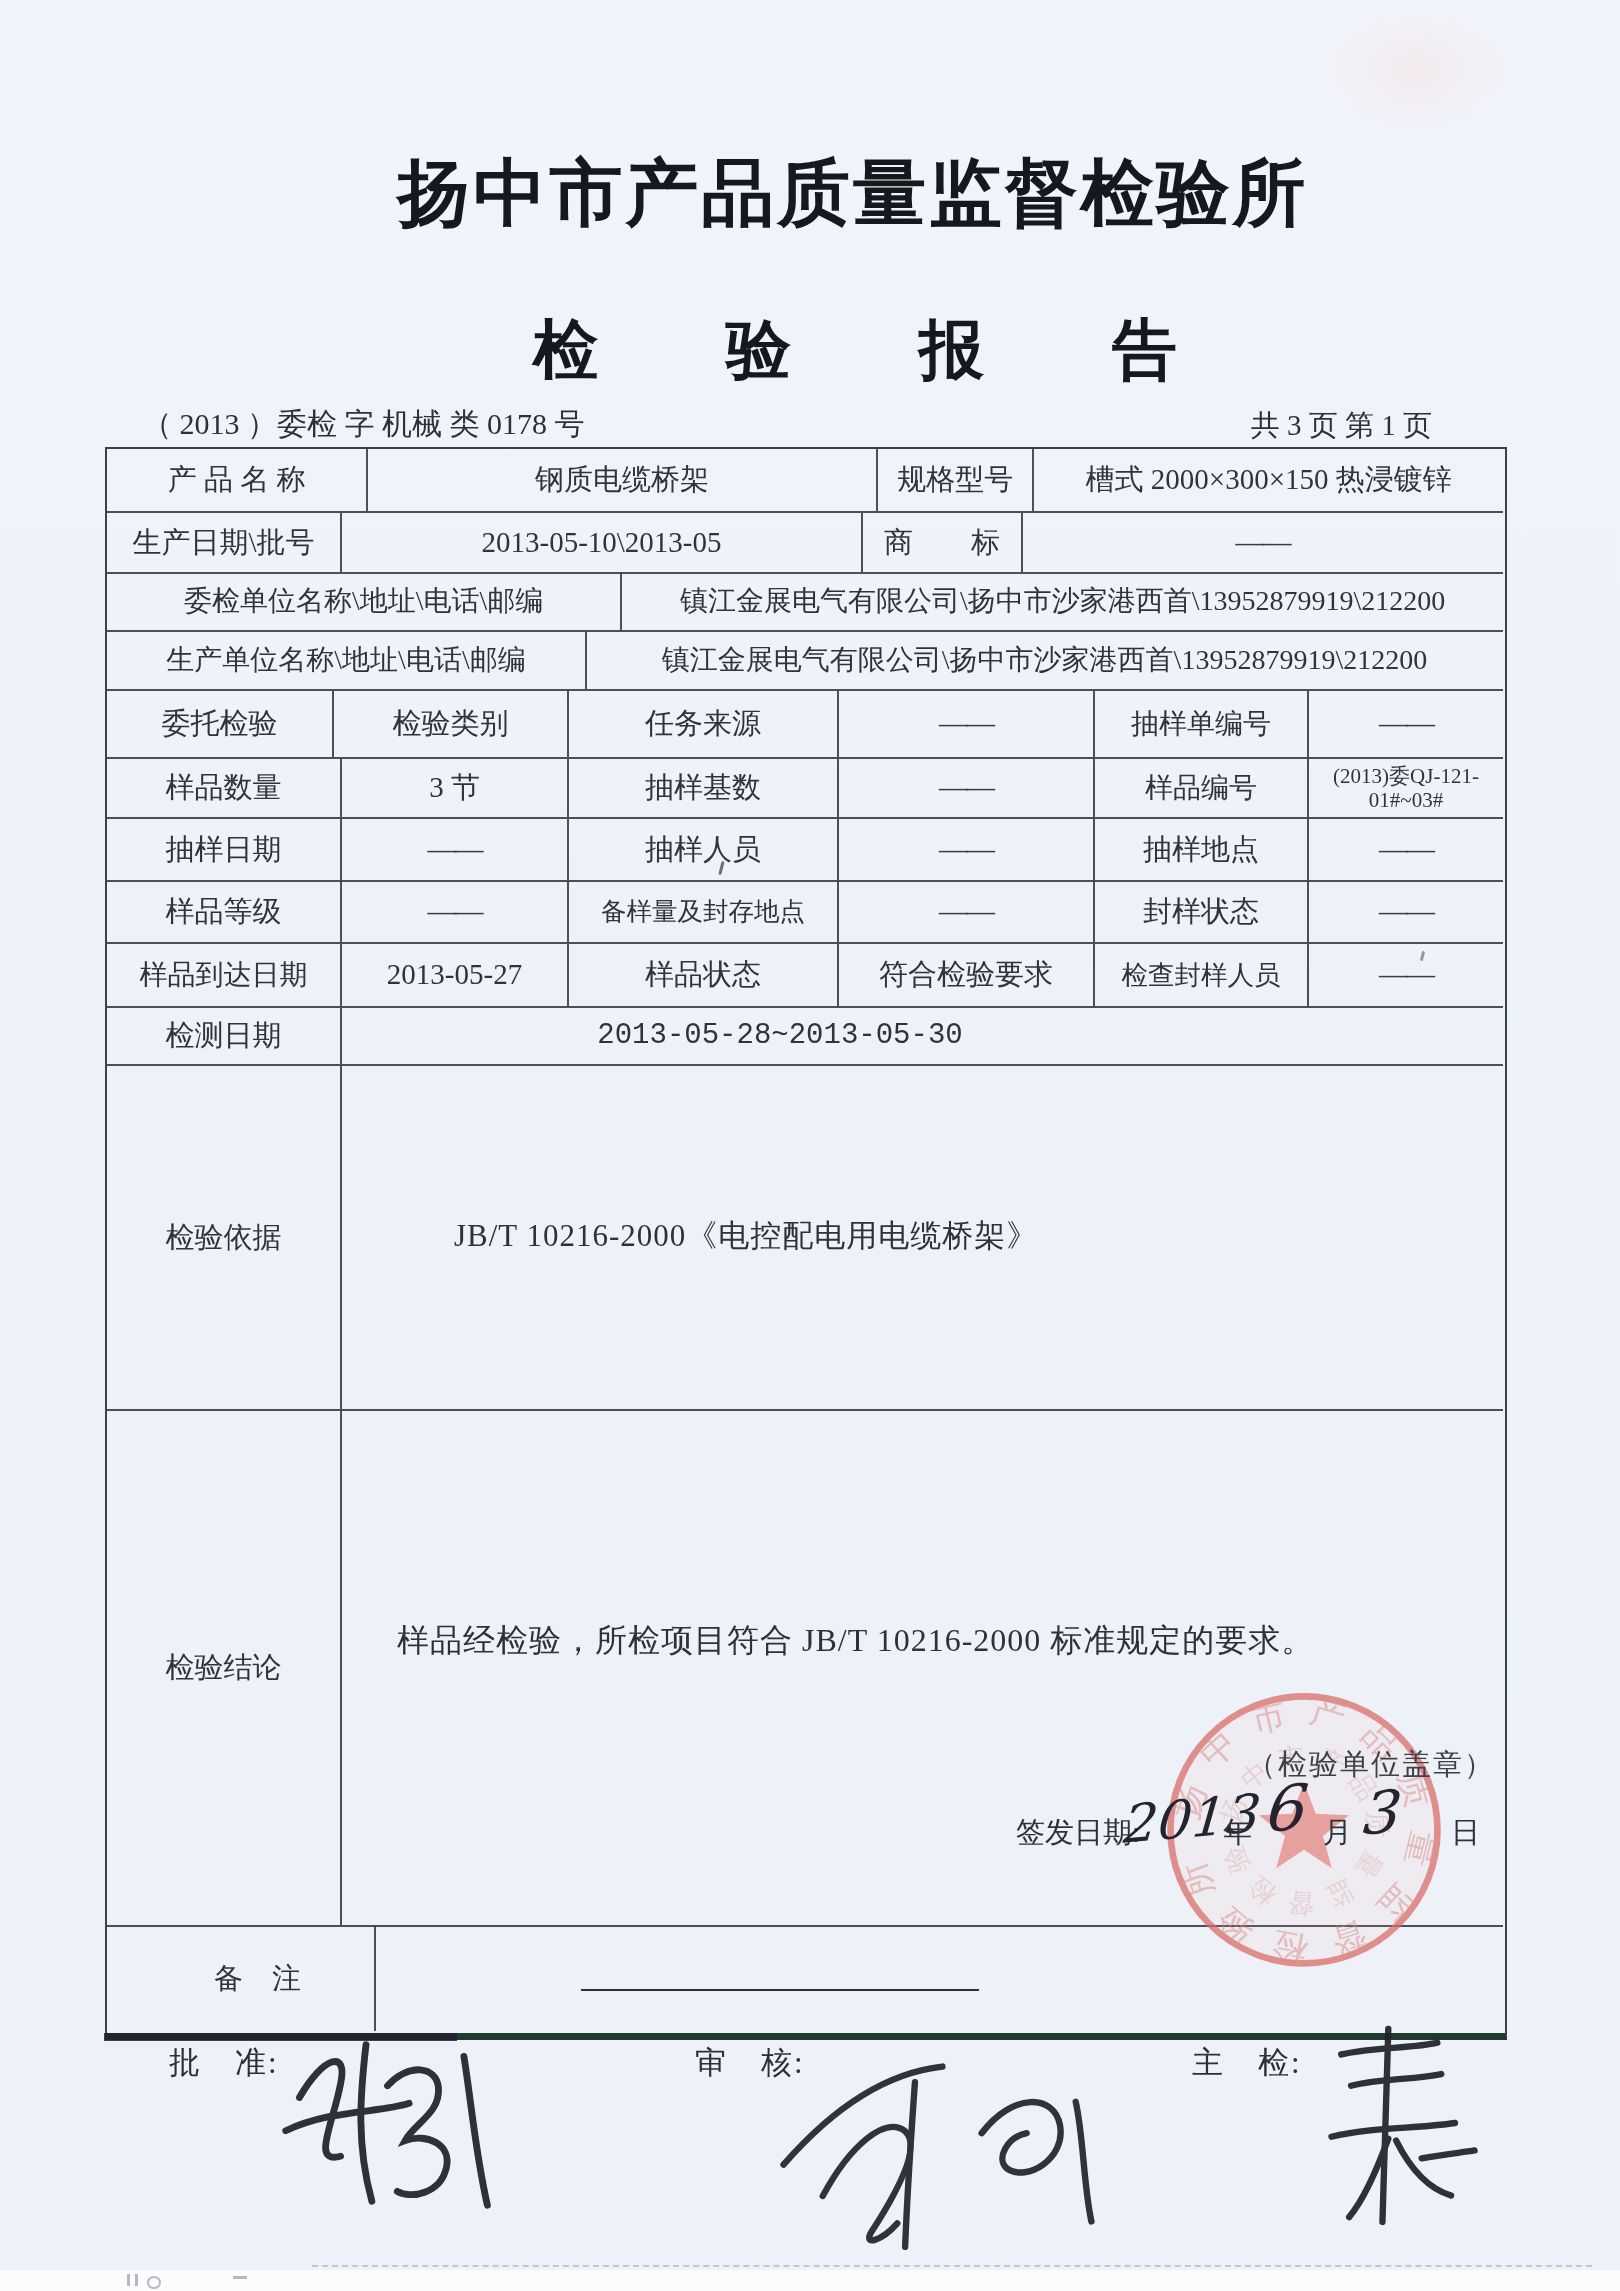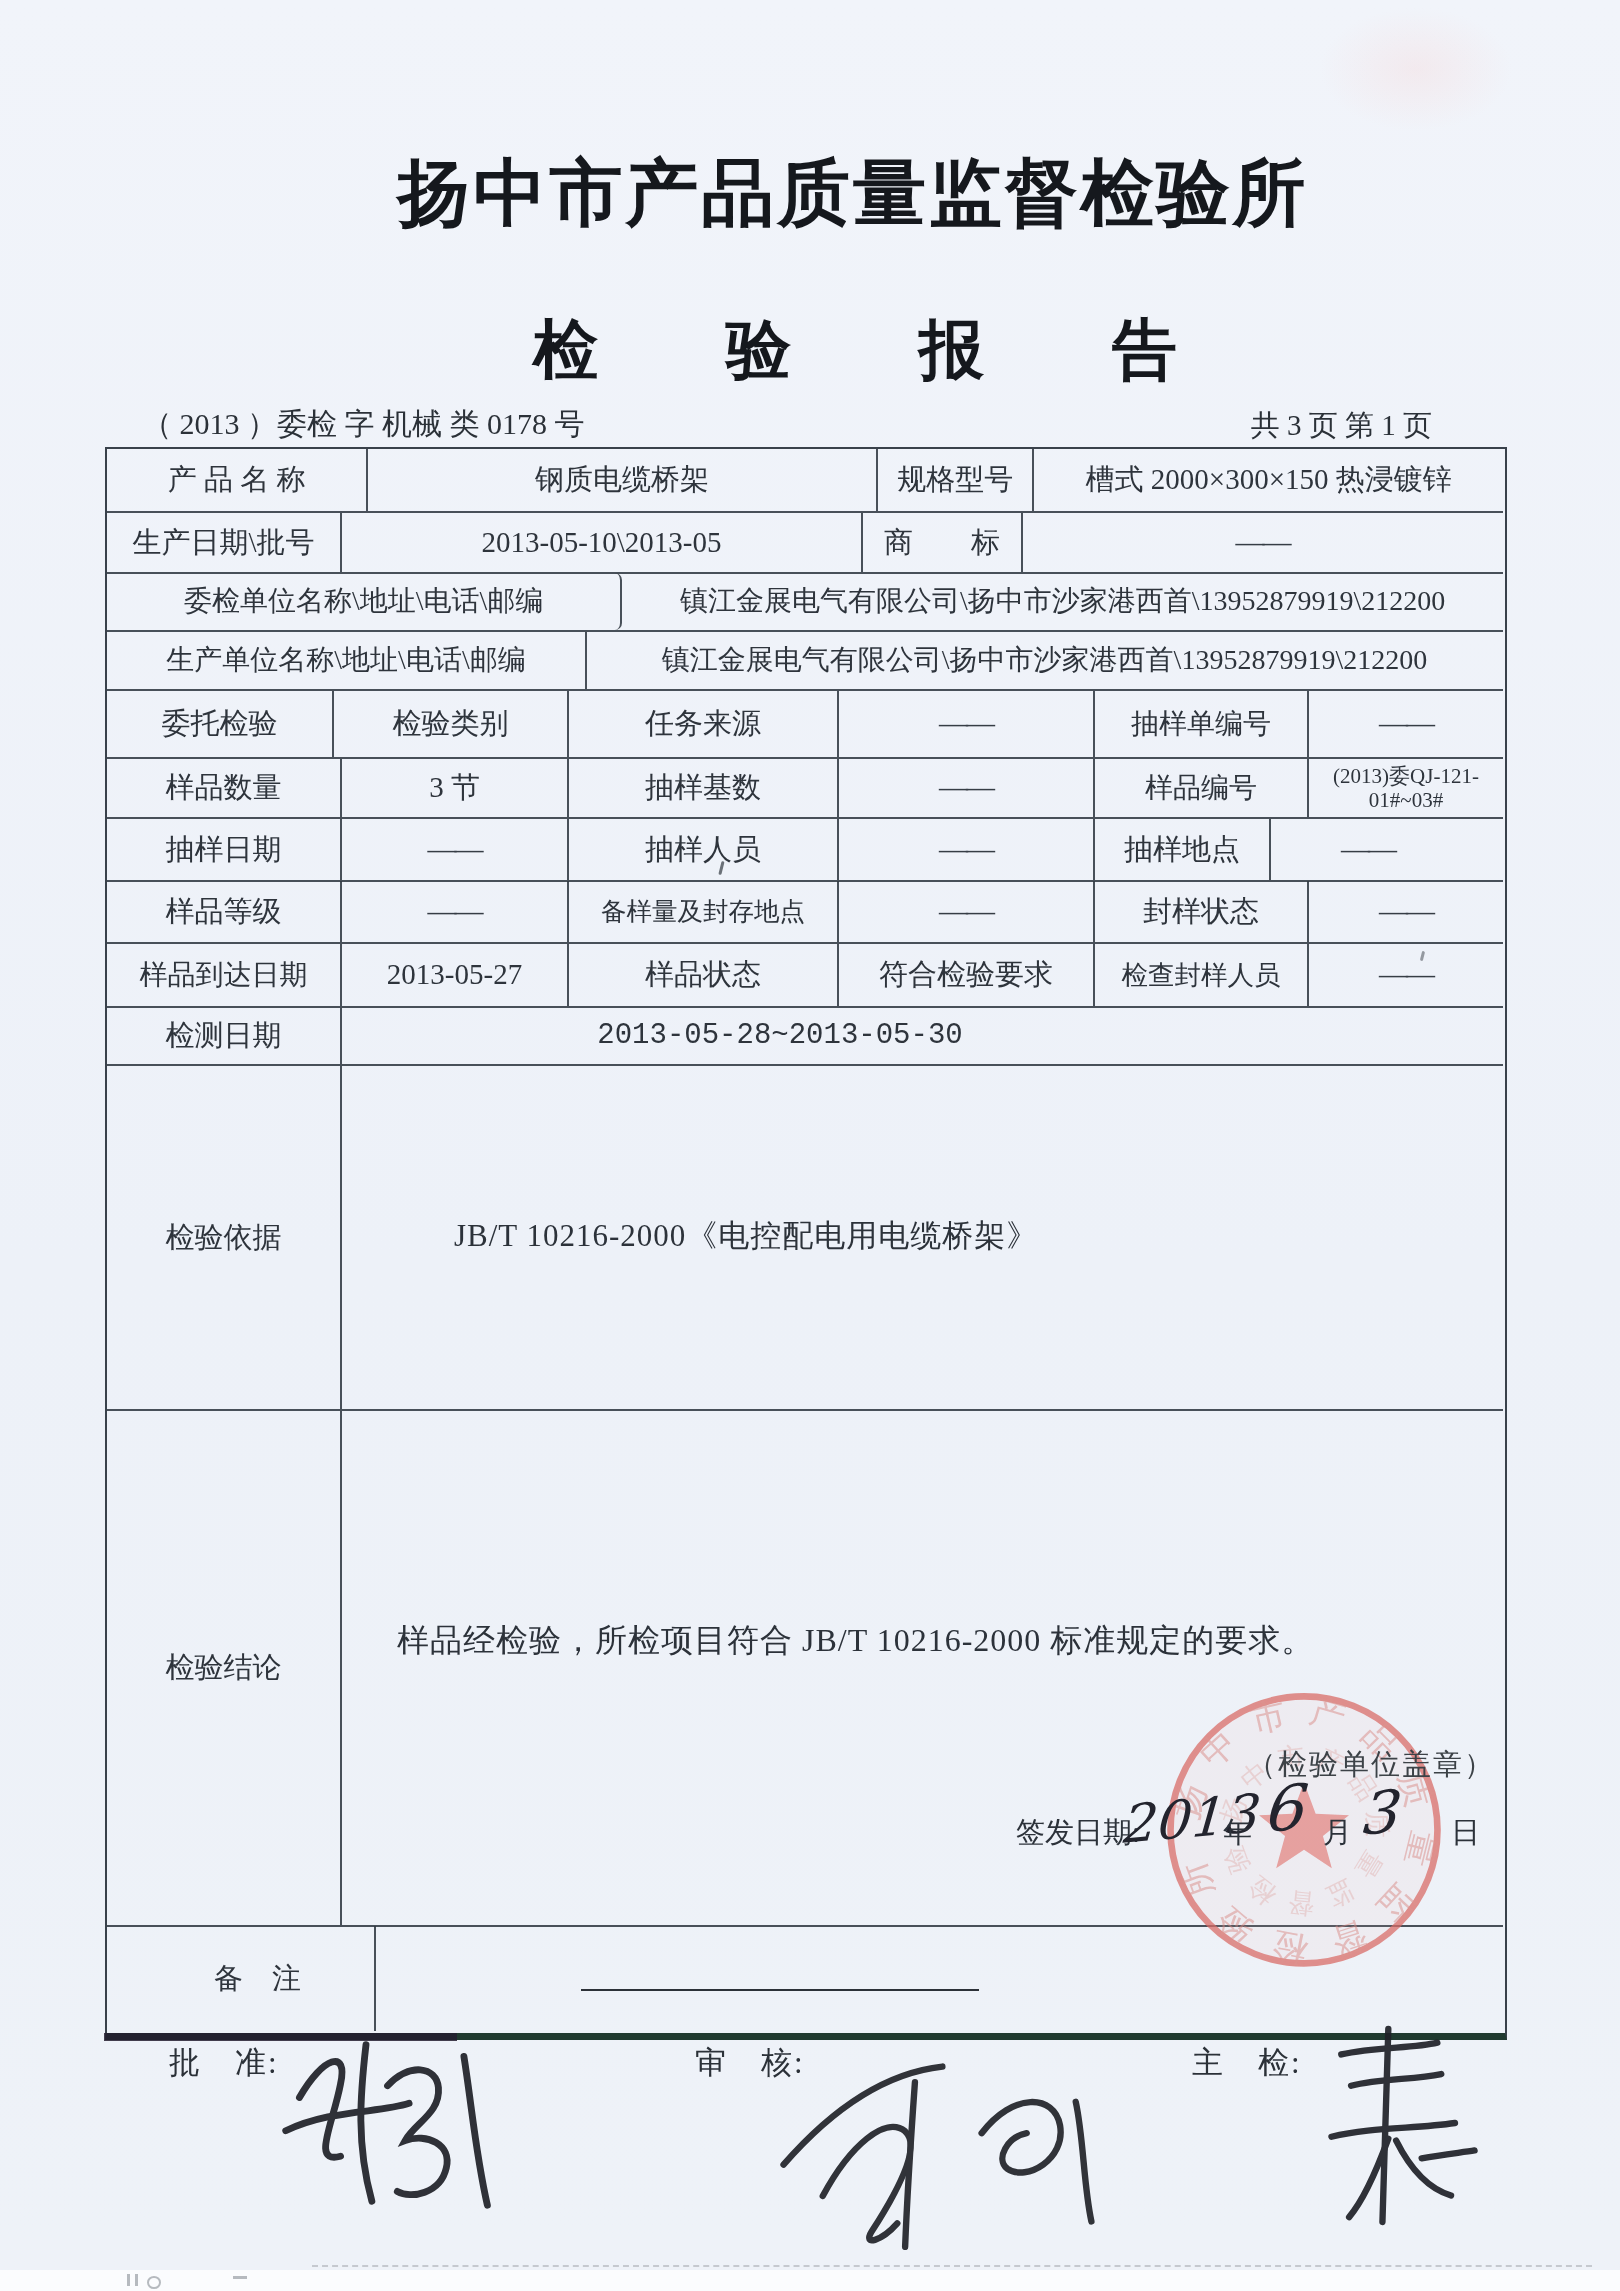--- a/index.html
+++ b/index.html
@@ -86,21 +86,21 @@
     </div>
 
     <div class="row" style="top:64px;height:61px;">
       <div class="cell" style="width:235px;">生产日期\批号</div>
       <div class="cell" style="width:521px;">2013-05-10\2013-05</div>
       <div class="cell" style="width:160px;">商　　标</div>
       <div class="cell dash" style="width:479px;">——</div>
     </div>
 
     <div class="row" style="top:124px;height:59px;">
-      <div class="cell fs29" style="width:535px;border-radius:7px;">委检单位名称\地址\电话\邮编</div>
+      <div class="cell fs29" style="width:535px;">委检单位名称\地址\电话\邮编</div>
       <div class="cell fs29" style="width:915px;">镇江金展电气有限公司\扬中市沙家港西首\13952879919\212200</div>
     </div>
 
     <div class="row" style="top:183px;height:59px;">
       <div class="cell fs29" style="width:480px;">生产单位名称\地址\电话\邮编</div>
       <div class="cell fs29" style="width:915px;">镇江金展电气有限公司\扬中市沙家港西首\13952879919\212200</div>
     </div>
 
     <div class="row" style="top:242px;height:68px;">
       <div class="cell" style="width:227px;">委托检验</div>
@@ -118,21 +118,21 @@
       <div class="cell dash" style="width:256px;">——</div>
       <div class="cell fs29" style="width:214px;">样品编号</div>
       <div class="cell fs21" style="width:194px;">(2013)委QJ-121-01#~03#</div>
     </div>
 
     <div class="row" style="top:370px;height:63px;">
       <div class="cell" style="width:235px;">抽样日期</div>
       <div class="cell dash" style="width:227px;">——</div>
       <div class="cell" style="width:270px;">抽样人员</div>
       <div class="cell dash" style="width:256px;">——</div>
-      <div class="cell" style="width:176px;">抽样地点</div>
+      <div class="cell" style="width:214px;">抽样地点</div>
       <div class="cell dash" style="width:194px;">——</div>
     </div>
 
     <div class="row" style="top:432px;height:63px;">
       <div class="cell" style="width:235px;">样品等级</div>
       <div class="cell dash" style="width:227px;">——</div>
       <div class="cell fs26" style="width:270px;">备样量及封存地点</div>
       <div class="cell dash" style="width:256px;">——</div>
       <div class="cell" style="width:214px;">封样状态</div>
       <div class="cell dash" style="width:194px;">——</div>

